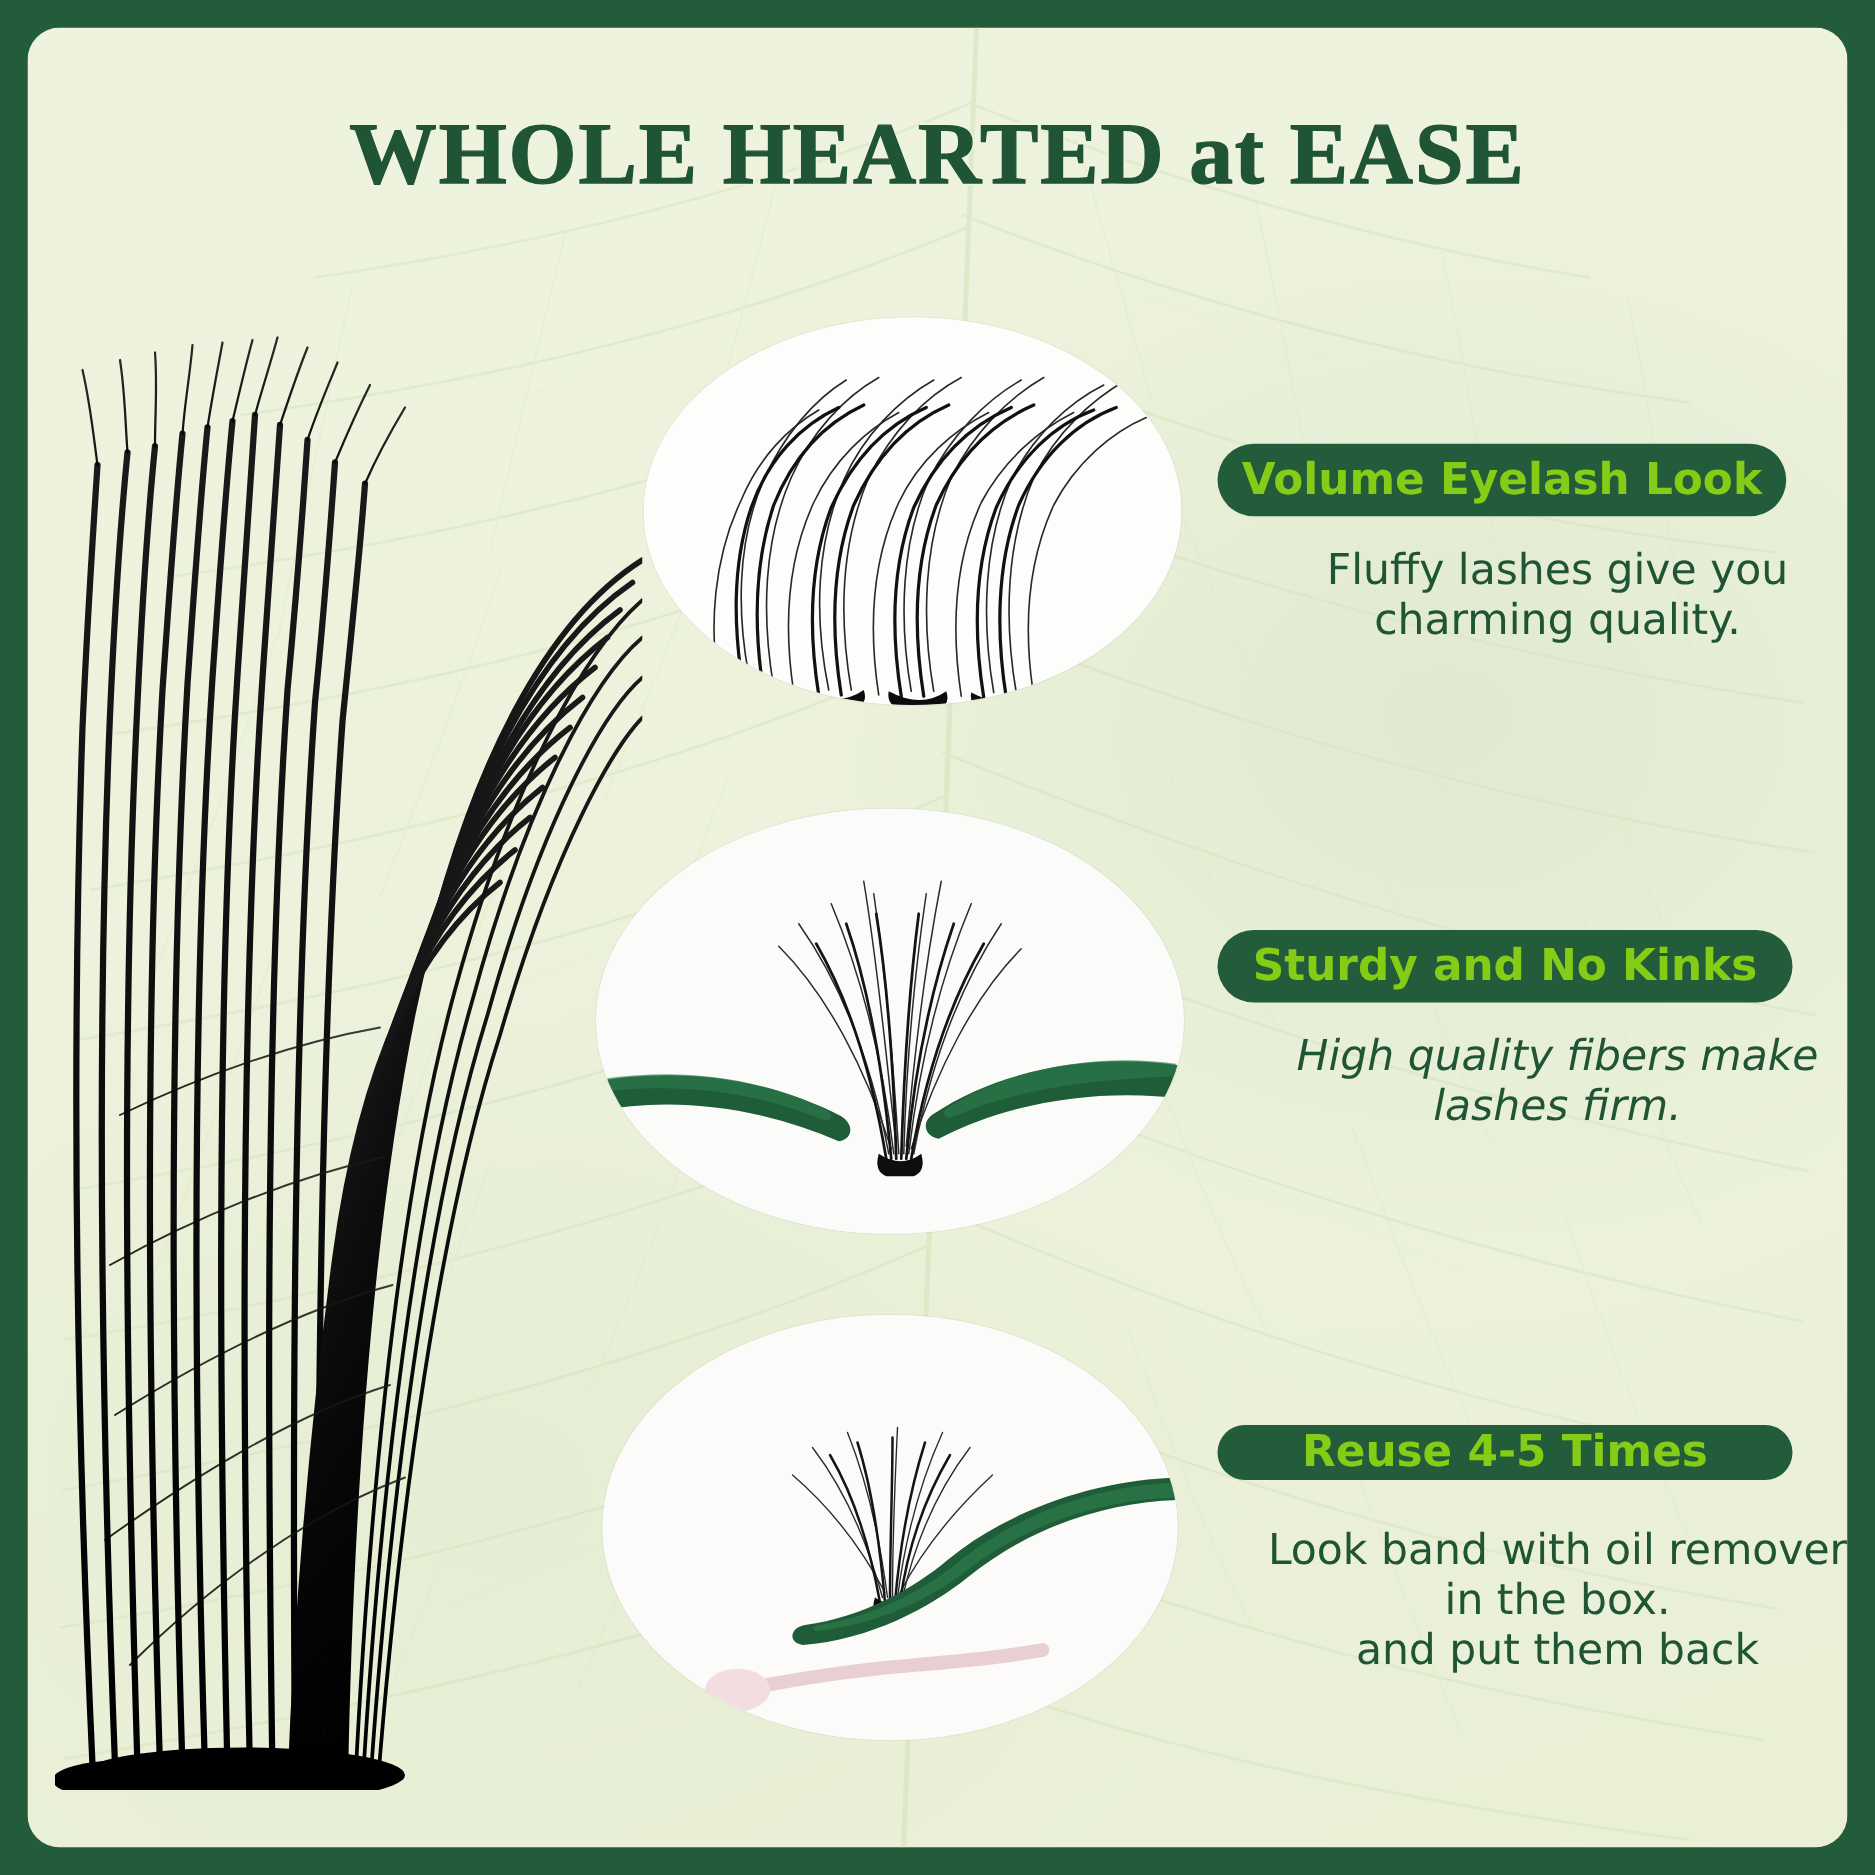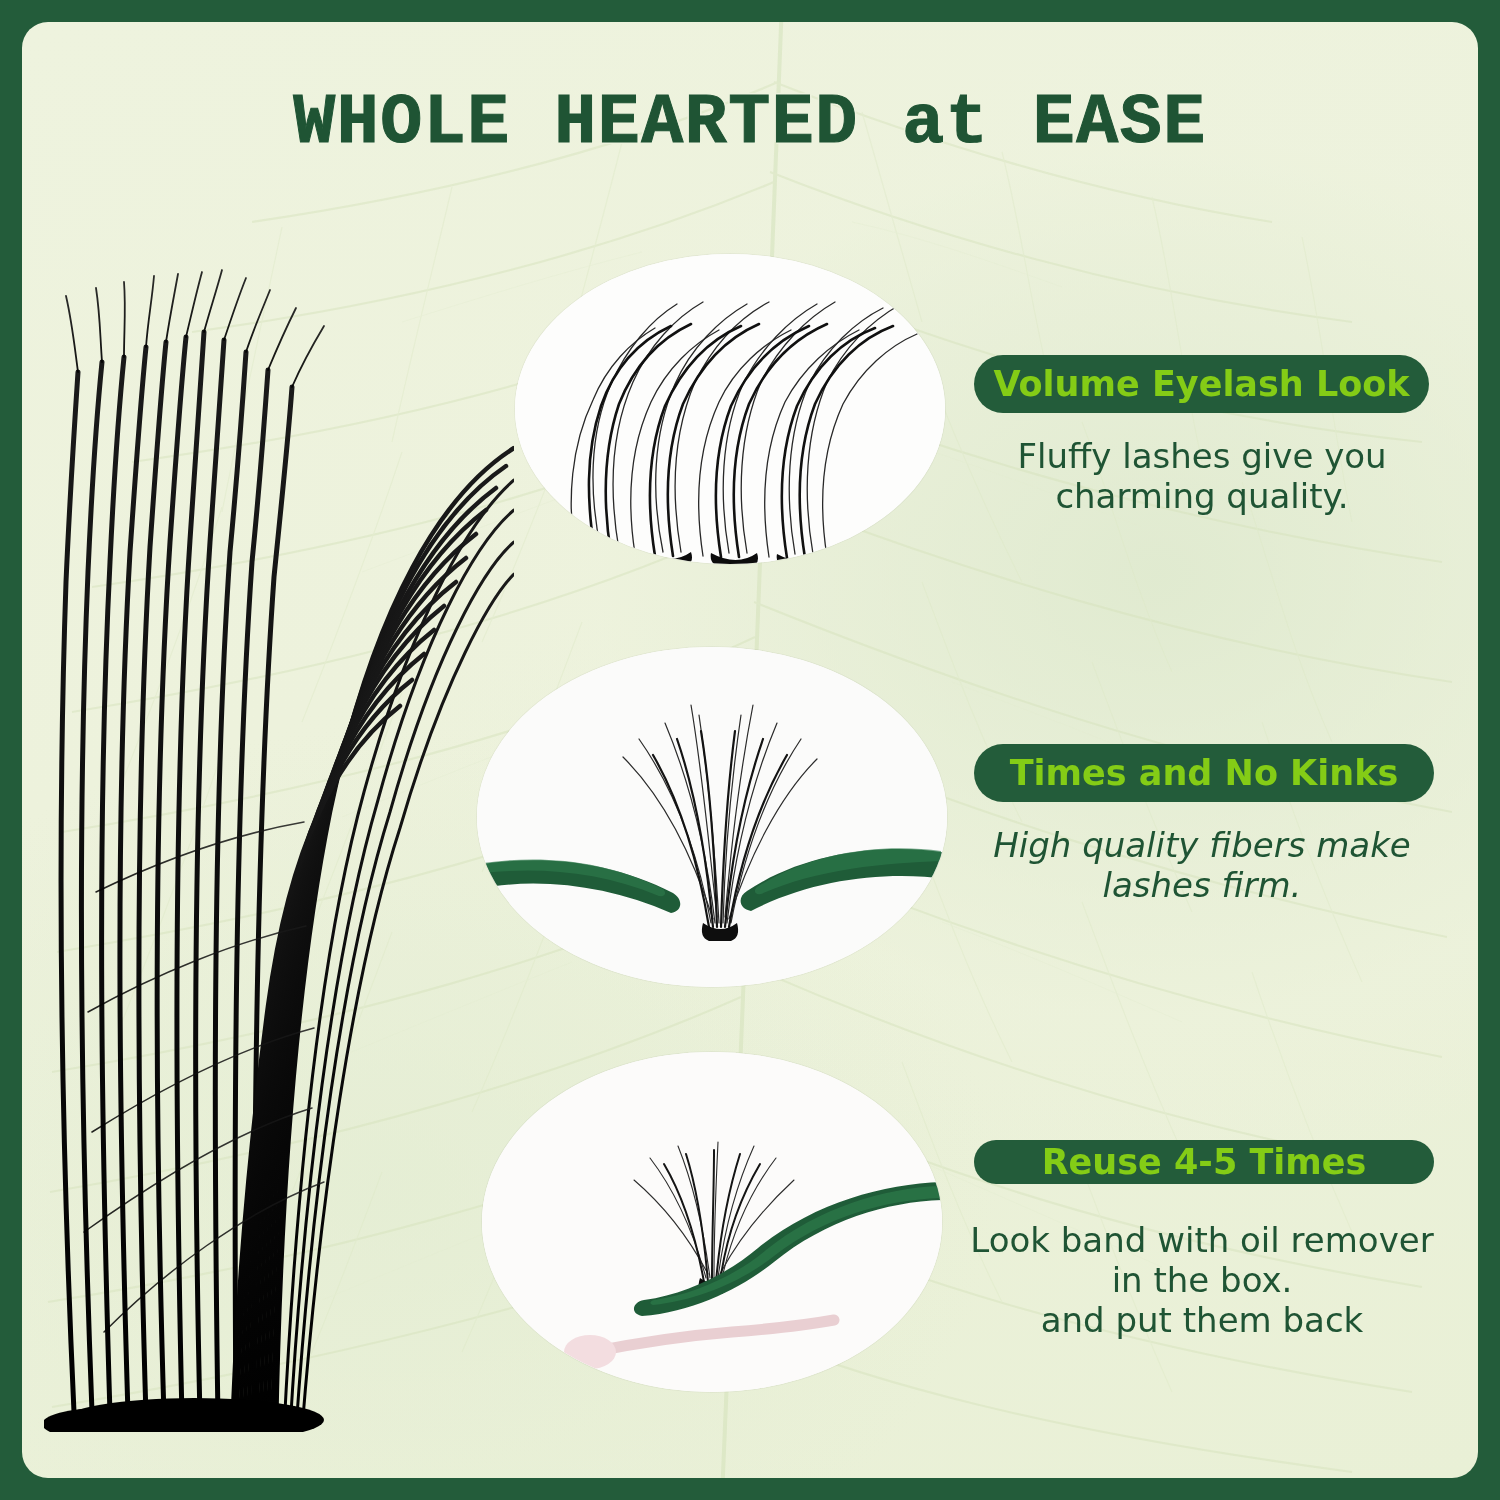--- a/index.html
+++ b/index.html
@@ -42,21 +42,21 @@
   #title {
     position: absolute;
     left: 0;
     right: 0;
     top: 62px;
     text-align: center;
     font-size: 70px;
     font-weight: bold;
     letter-spacing: 1.5px;
     color: #1f5434;
-    font-family: Liberation Mono, monospace;
+    font-family: Liberation Serif, serif;
     text-shadow:
       2px 0 0 #eef3de, -2px 0 0 #eef3de, 0 2px 0 #eef3de, 0 -2px 0 #eef3de;
     -webkit-text-stroke: 1px #1f5434;
   }
 
   
   #hero {
     position: absolute;
     left: 22px;
     top: 230px;
@@ -91,20 +91,21 @@
     box-sizing: border-box;
     font-family: "DejaVu Sans", sans-serif;
   }
   .desc {
     position: absolute;
     color: #1f5434;
     font-size: 34px;
     line-height: 1.18;
     text-align: center;
     font-family: "DejaVu Sans", sans-serif;
+    margin-left: 44px;
   }
 </style>
 </head>
 <body>
 
 <div id="page">
   <div id="panel">
 
     <svg id="leaf-veins" viewBox="0 0 1456 1456" preserveAspectRatio="none">
       <g stroke="#cfdeb4" fill="none" stroke-width="4" opacity="0.85">
@@ -339,21 +340,21 @@
           <g fill="#1f5c38">
             <path d="M0 218 C 60 208, 130 212, 196 246 C 206 252, 206 264, 194 266 C 130 238, 60 230, 0 242 Z"></path>
             <path d="M470 206 C 410 196, 330 204, 270 244 C 260 250, 262 262, 274 264 C 336 232, 408 224, 470 232 Z"></path>
           </g>
           <g fill="#2d7a4b" opacity="0.65">
             <path d="M6 216 C 62 208, 126 212, 186 242 C 190 246, 188 250, 182 249 C 122 224, 62 220, 6 226 Z"></path>
             <path d="M464 204 C 408 196, 336 204, 280 240 C 276 244, 278 248, 284 247 C 340 222, 408 216, 464 214 Z"></path>
           </g>
         </svg>
       </div>
-      <div class="pill" style="left:952px; top:722px; width:460px; height:58px;">Times and No Kinks</div>
+      <div class="pill" style="left:952px; top:722px; width:460px; height:58px;">Sturdy and No Kinks</div>
       <div class="desc" style="left:945px; top:803px; width:470px;font-style:italic;">
         <div>High quality fibers make</div>
         <div>lashes firm.</div>
       </div>
     </div>
 
     <div class="feature">
       <div class="photo-oval" style="left:460px; top:1030px; width:460px; height:340px;">
         <svg viewBox="0 0 460 340" width="460" height="340">
           <rect x="0" y="0" width="460" height="340" fill="#fcfbfa"></rect>

